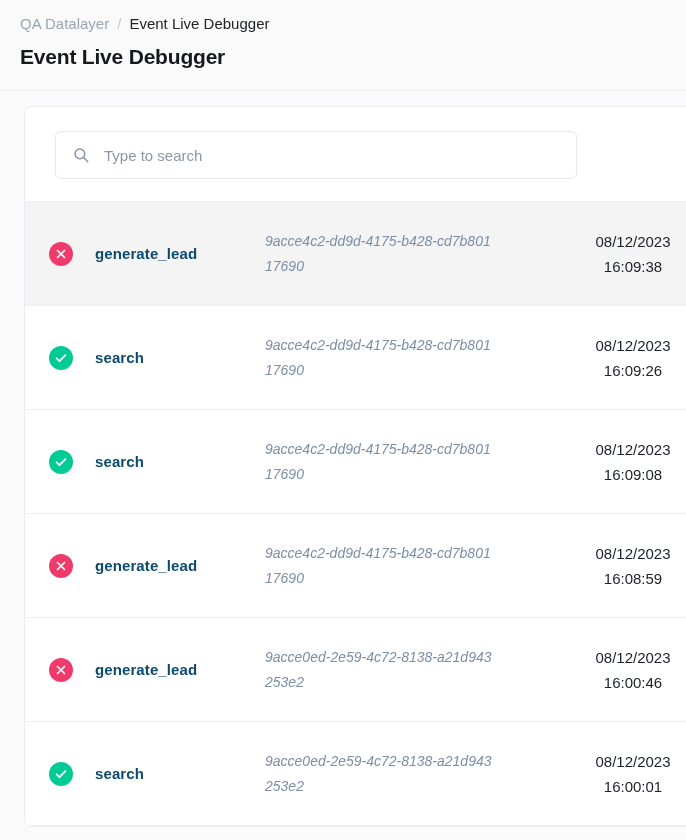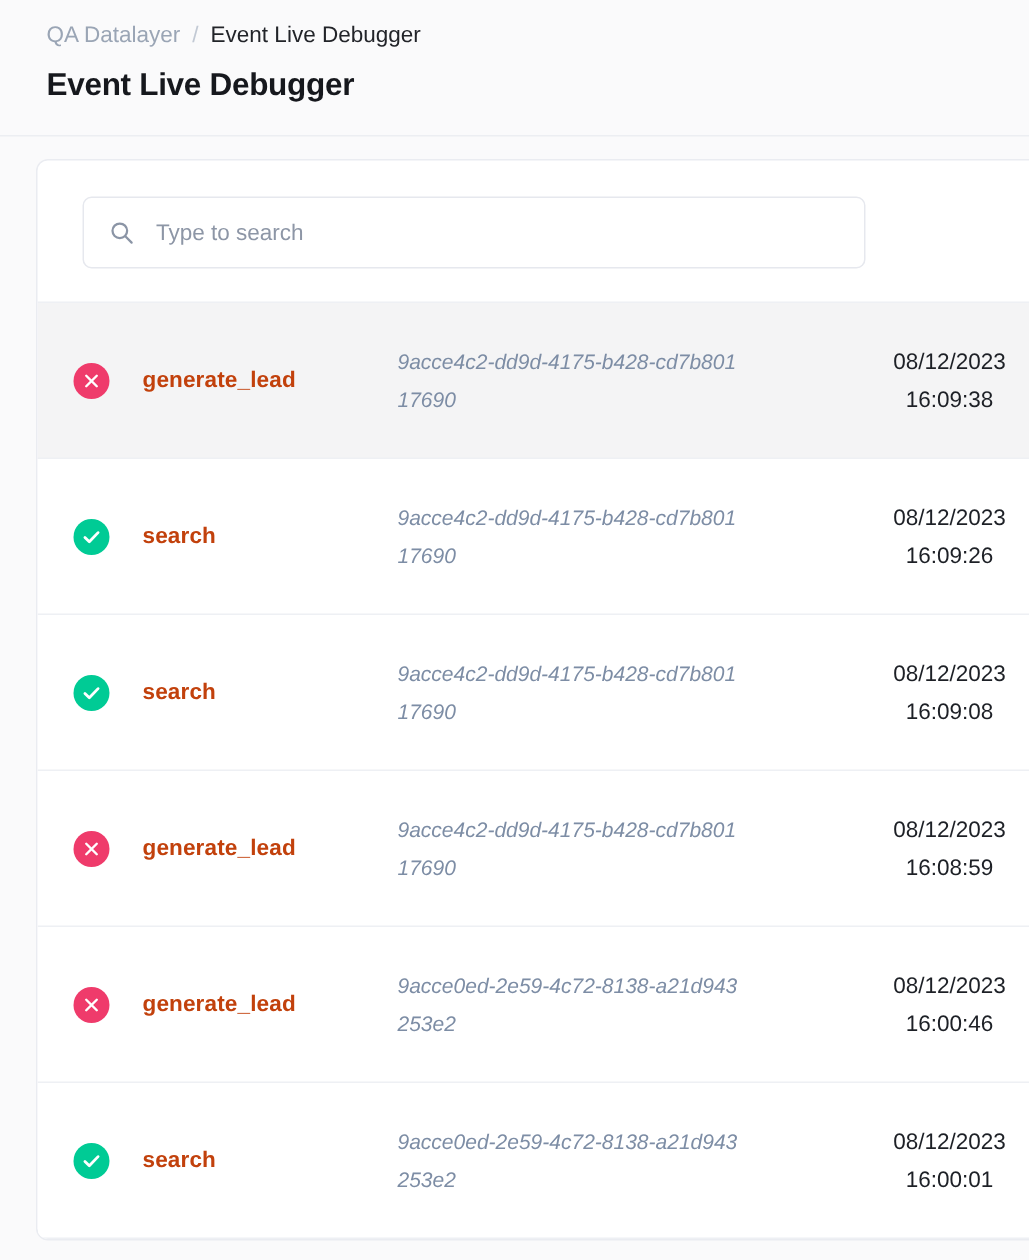--- a/index.html
+++ b/index.html
@@ -17,21 +17,21 @@
   }
 
   .page {
     width: 686px;
     height: 840px;
     position: relative;
   }
 
   
   .header {
-    padding: 14px 0 0 31px;
+    padding: 14px 0 0 20px;
   }
 
   .breadcrumb {
     display: flex;
     align-items: center;
     font-size: 15px;
     line-height: 20px;
     white-space: nowrap;
   }
 
@@ -155,21 +155,21 @@
     display: grid;
     grid-template-columns: 170px 1fr 160px;
     align-items: center;
     padding-left: 14px;
     padding-right: 10px;
   }
 
   .evt-name {
     font-size: 15px;
     font-weight: bold;
-    color: #c2410c;
+    color: #0c4a6e;
     letter-spacing: 0.1px;
   }
 
   .evt-id {
     font-size: 14px;
     line-height: 25px;
     color: #7d8da5;
     word-break: break-all;
     text-decoration: none;
     cursor: pointer;

